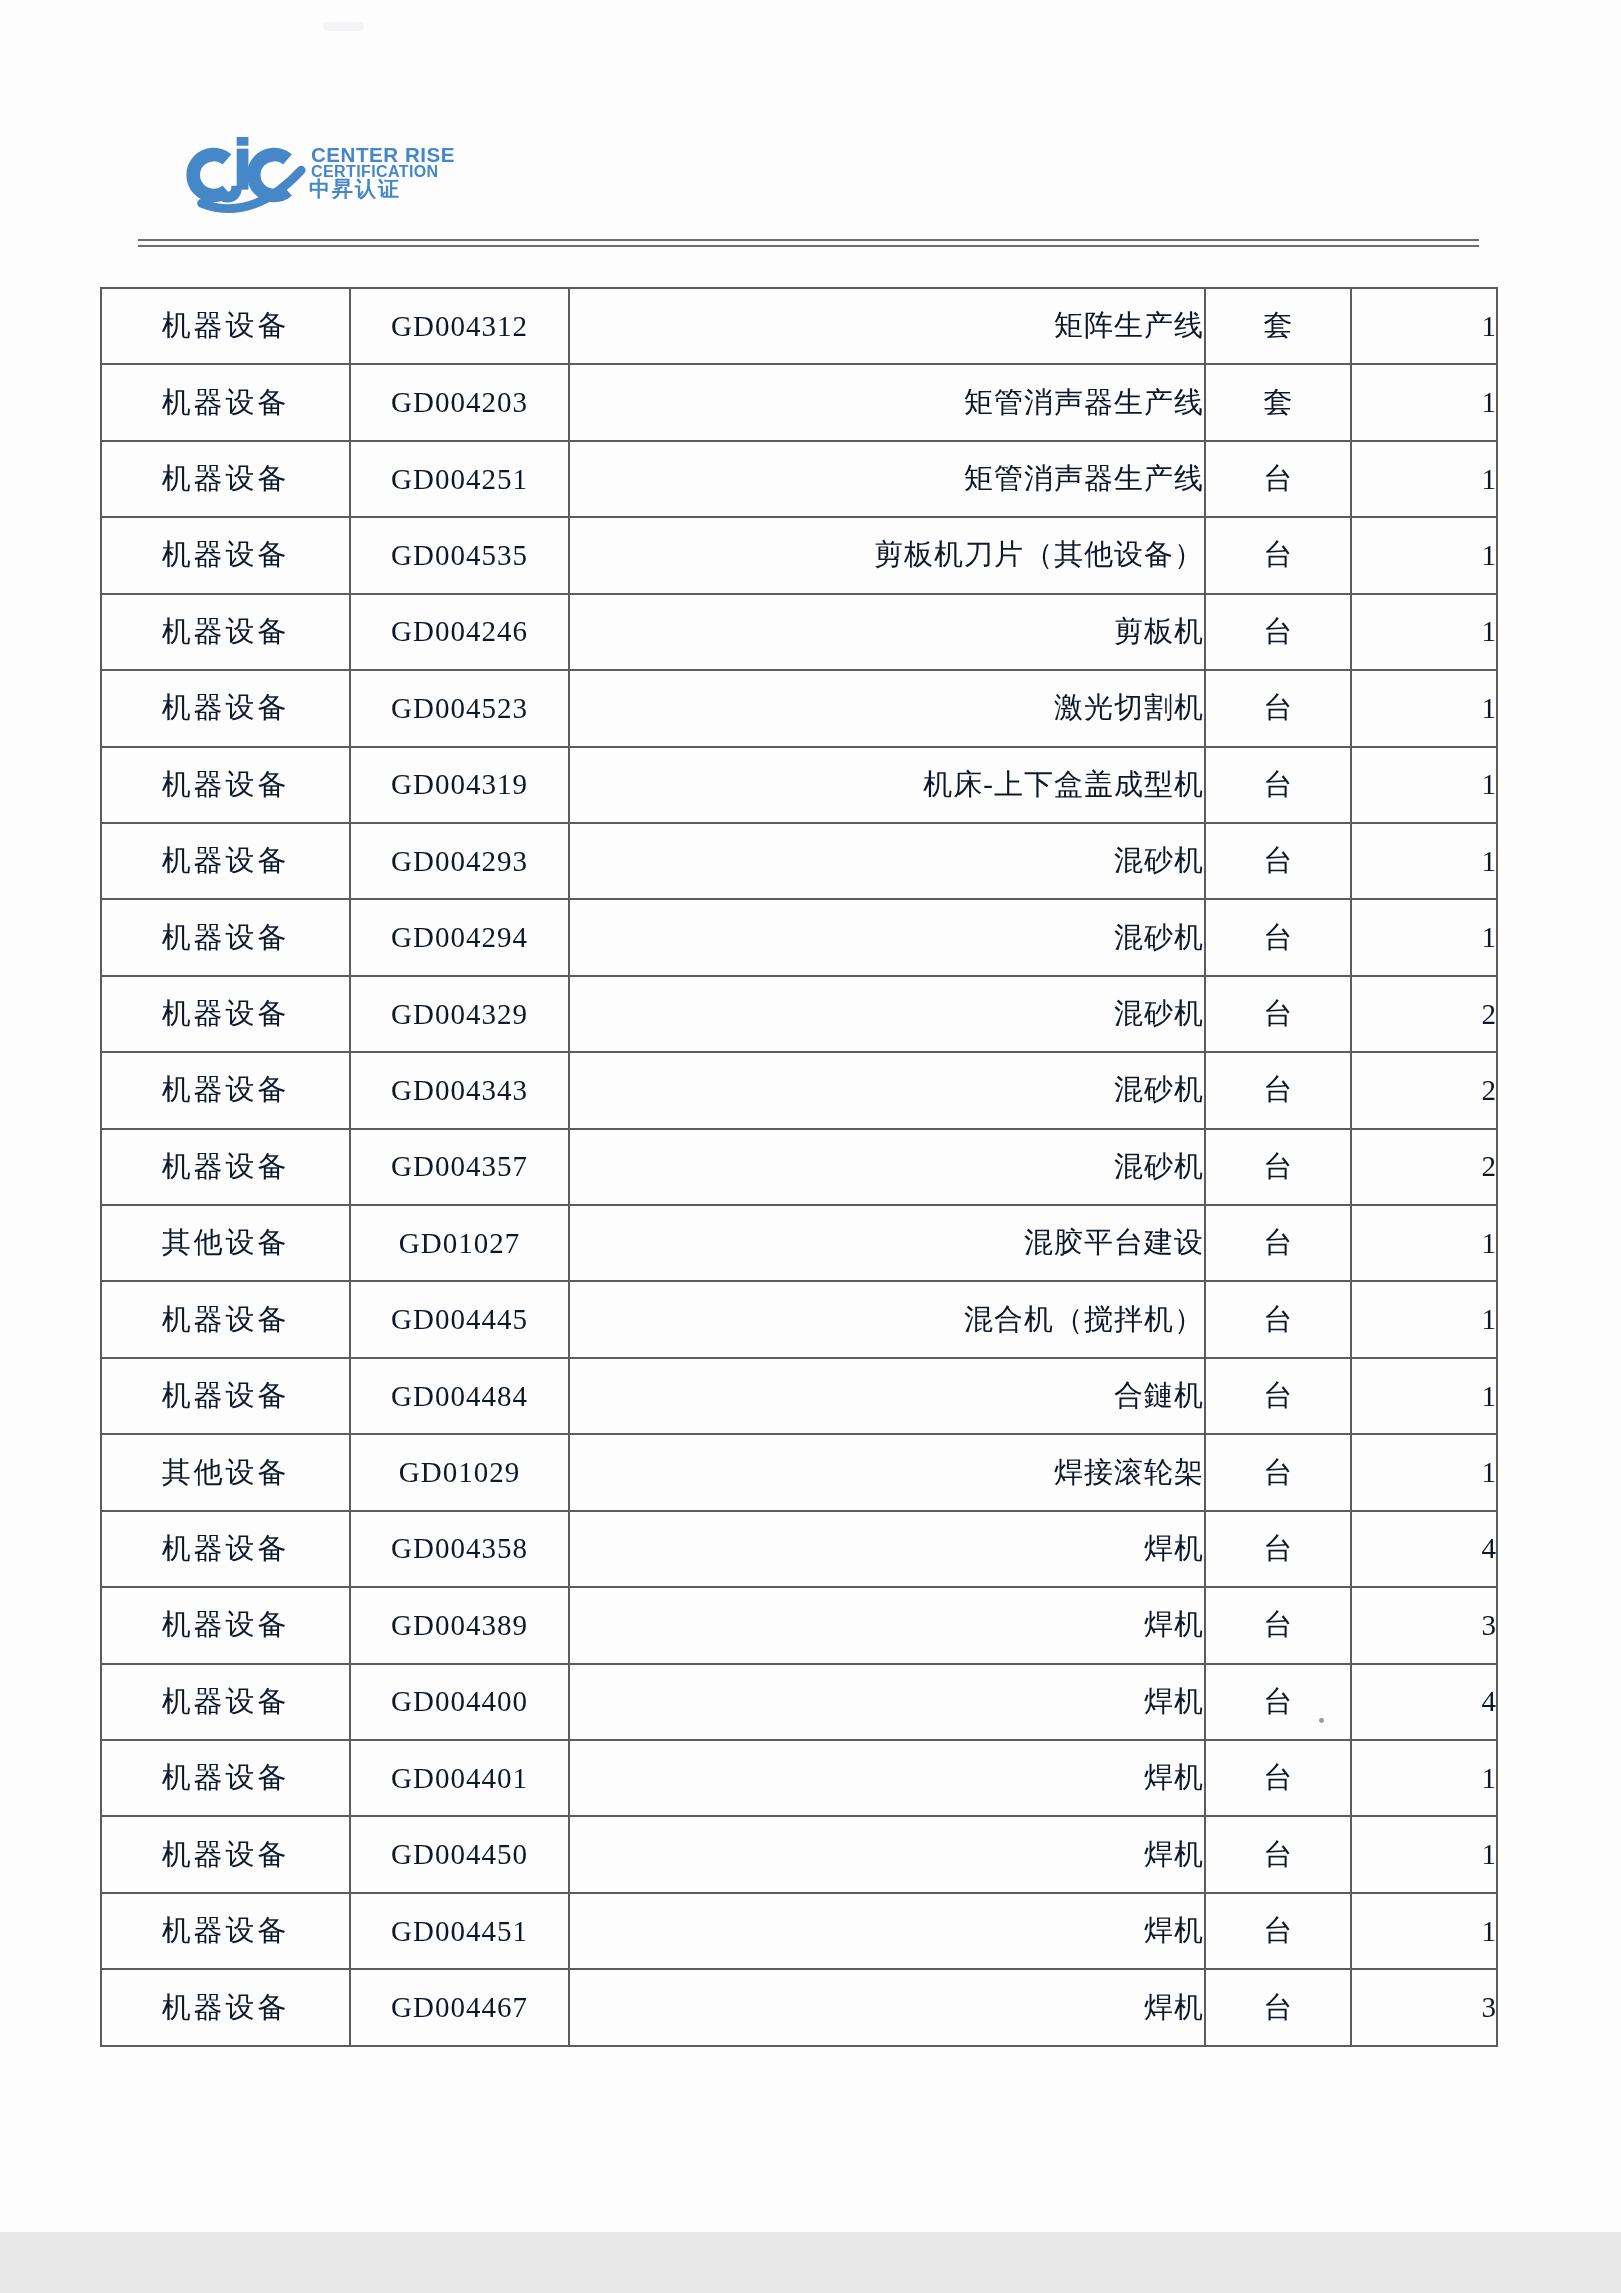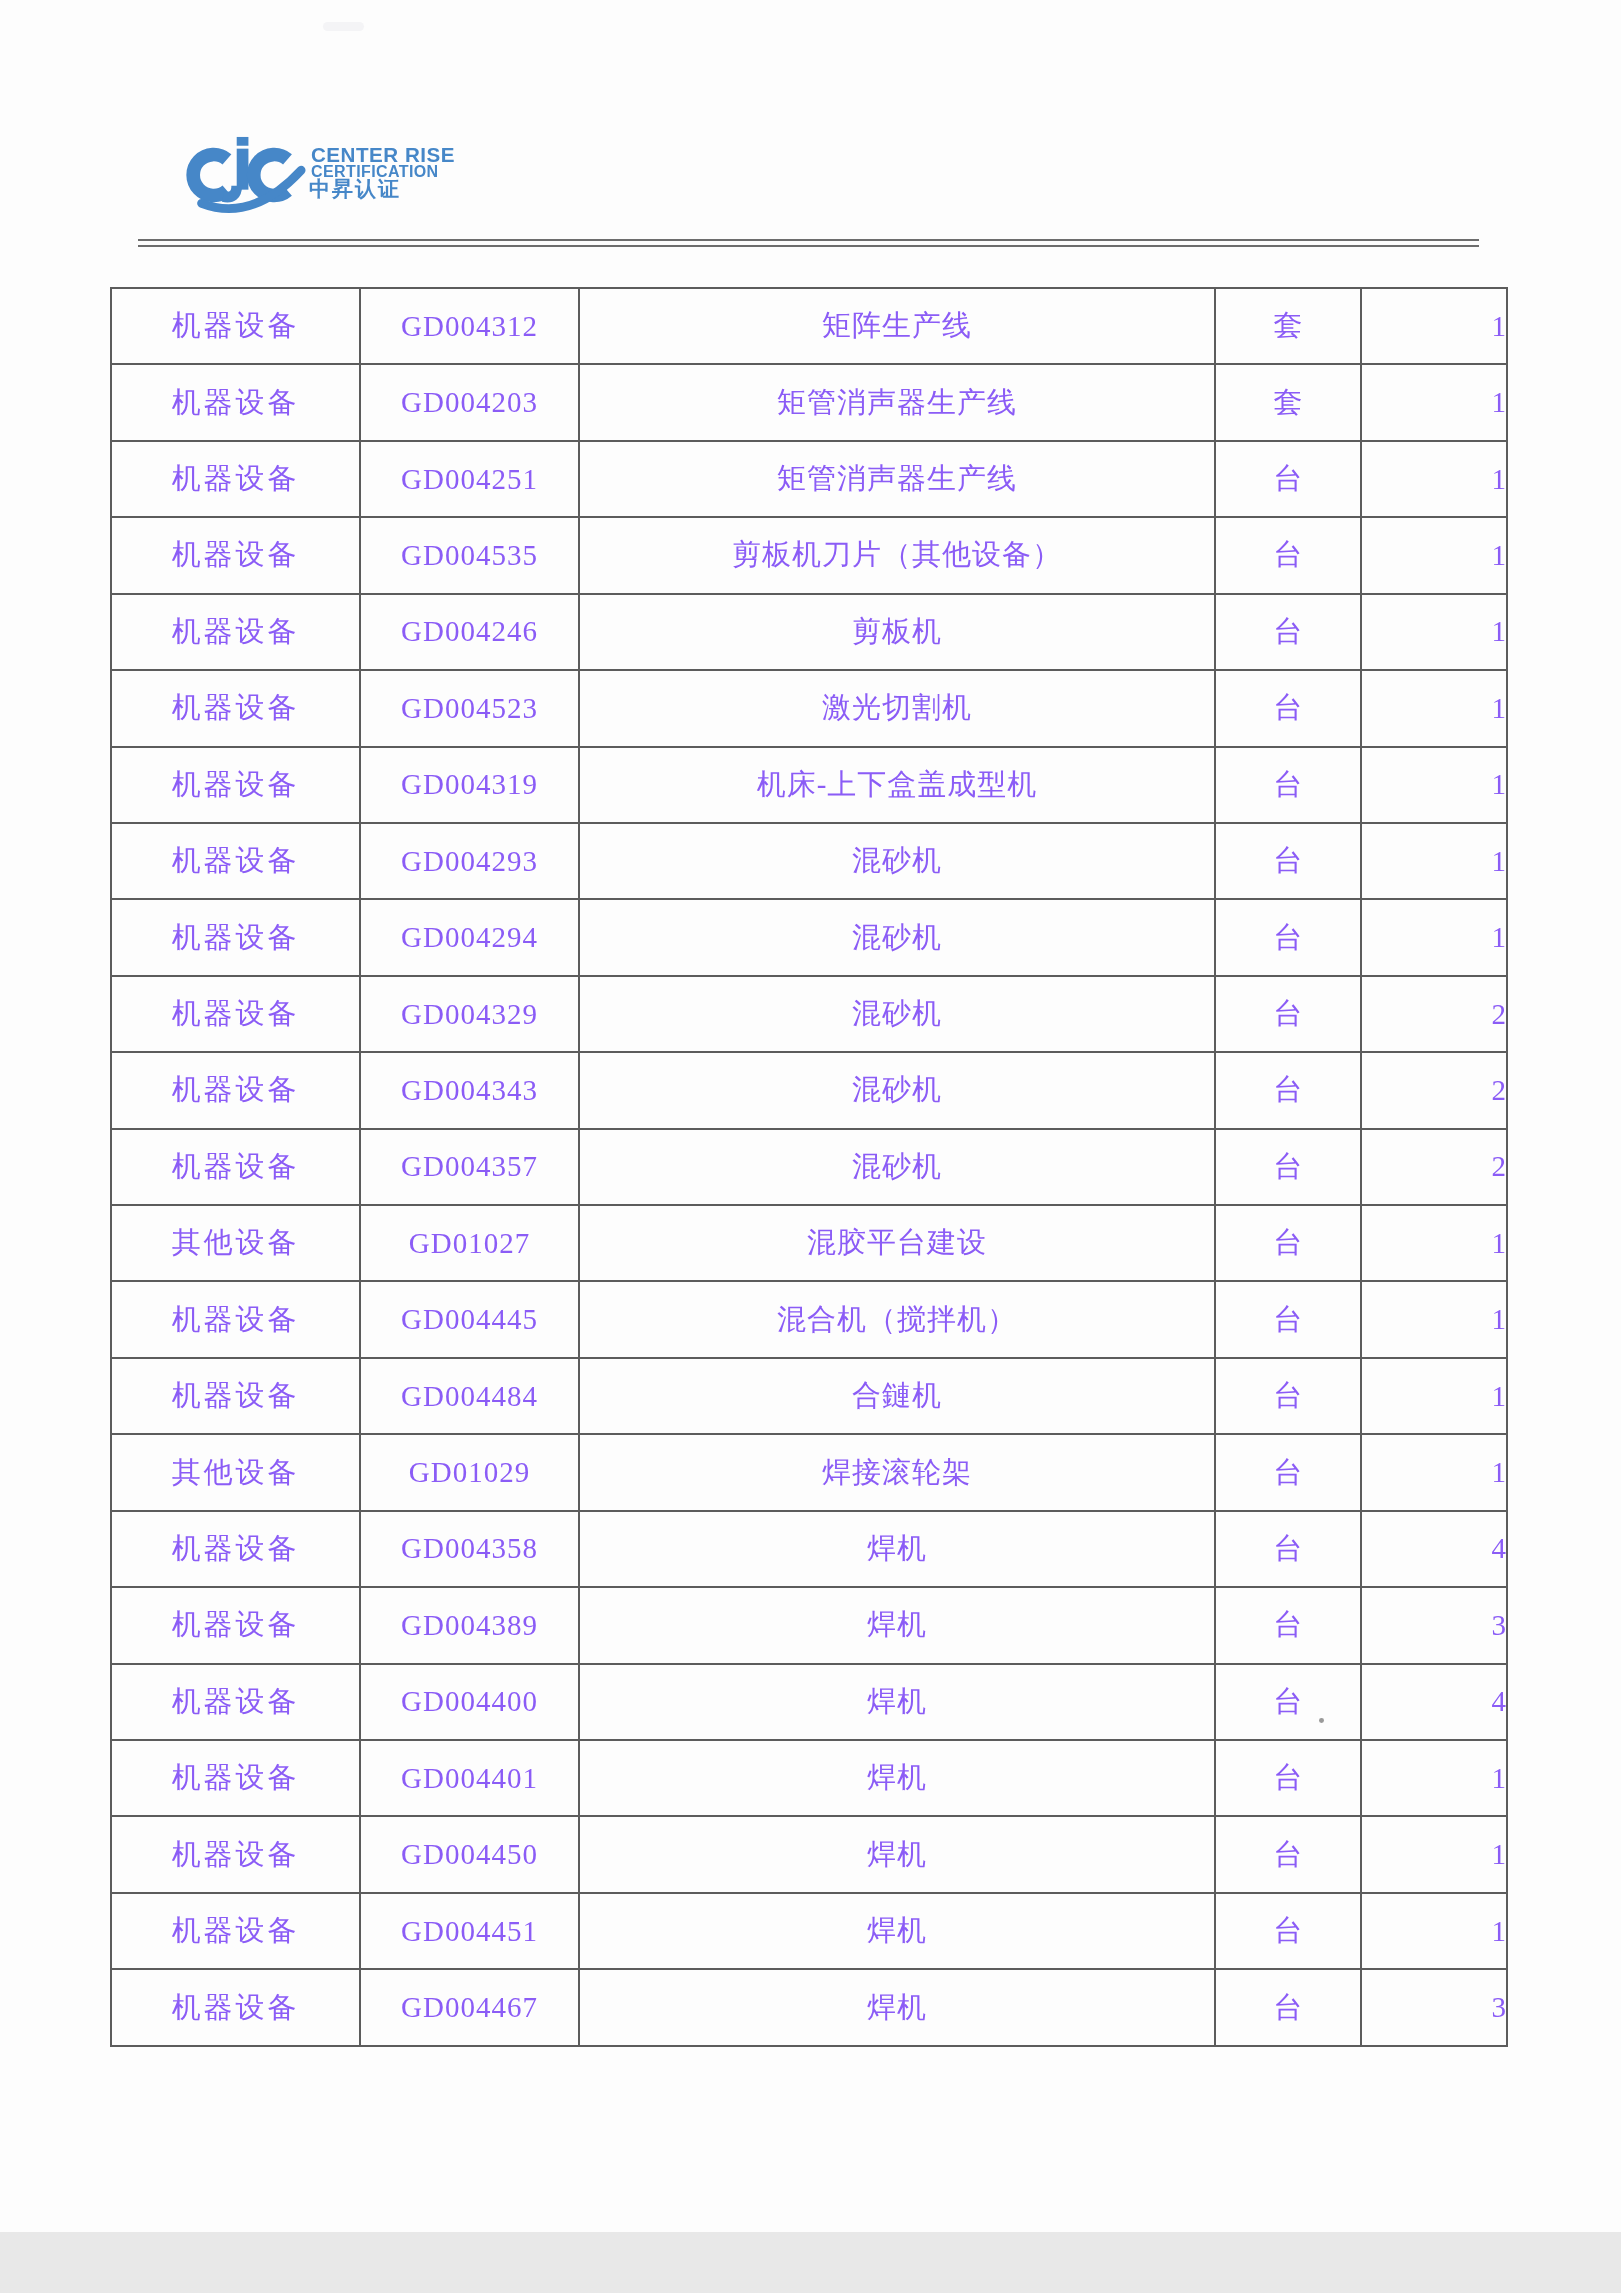--- a/index.html
+++ b/index.html
@@ -34,35 +34,35 @@
     font-weight:bold;font-size:21px;line-height:1;
     letter-spacing:2px;white-space:nowrap;
   }
   
   .header-rule{
     position:absolute;left:138px;top:239px;width:1341px;height:3.9px;
     border-top:2.9px solid #6d6d6d;border-bottom:2.9px solid #6d6d6d;
   }
   
   table.equip{
-    position:absolute;left:110px;top:287px;
+    position:absolute;left:100px;top:287px;
     width:1396px;height:1760px;
     border-collapse:collapse;table-layout:fixed;
-    color:#8b5cf6;
+    color:#0f172a;
   }
   table.equip td{
     border:2px solid #5c5c5c;
     font-size:29px;
     padding:0;
     white-space:nowrap;
     overflow:hidden;
   }
   td.c-cat {text-align:center;letter-spacing:2.9px;}
   td.c-code{text-align:center;letter-spacing:1px;font-family:Liberation Serif, serif;}
-  td.c-name{text-align:center;padding-left:53px;letter-spacing:1px;}
+  td.c-name{text-align:right;padding-left:53px;letter-spacing:1px;}
   td.c-unit{text-align:center;}
   td.c-qty {text-align:right;padding-right:19.6px;}
   
   .scan-dot{
     position:absolute;left:1319px;top:1718px;width:4.9px;height:4.9px;
     background:#9a9a9a;border-radius:50%;
   }
 </style>
 </head>
 <body>

